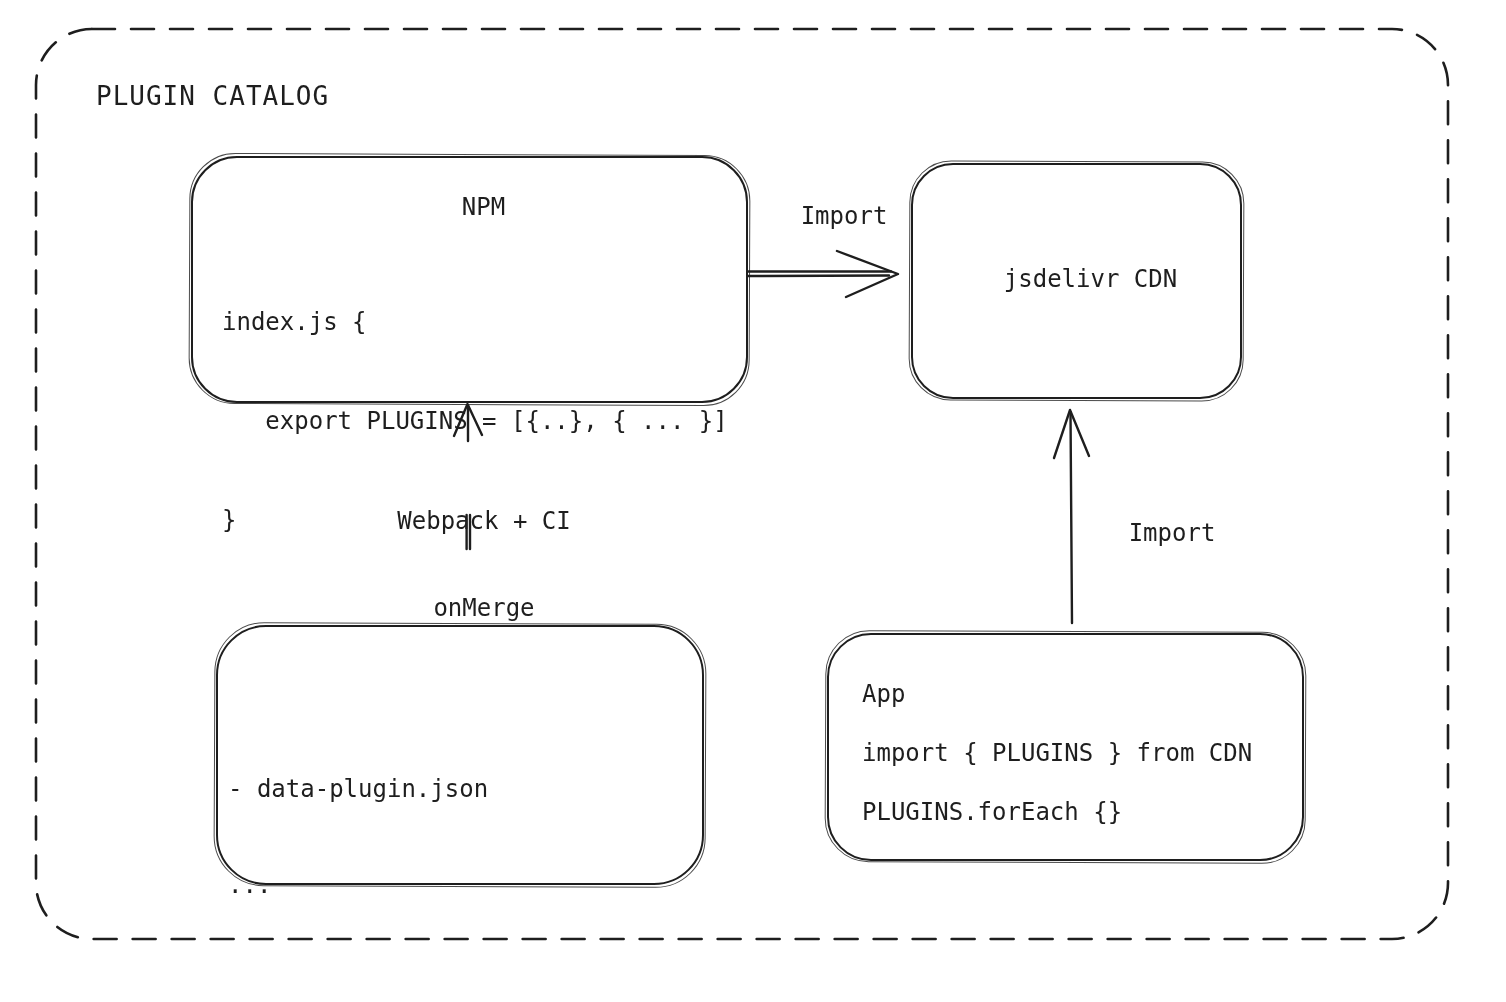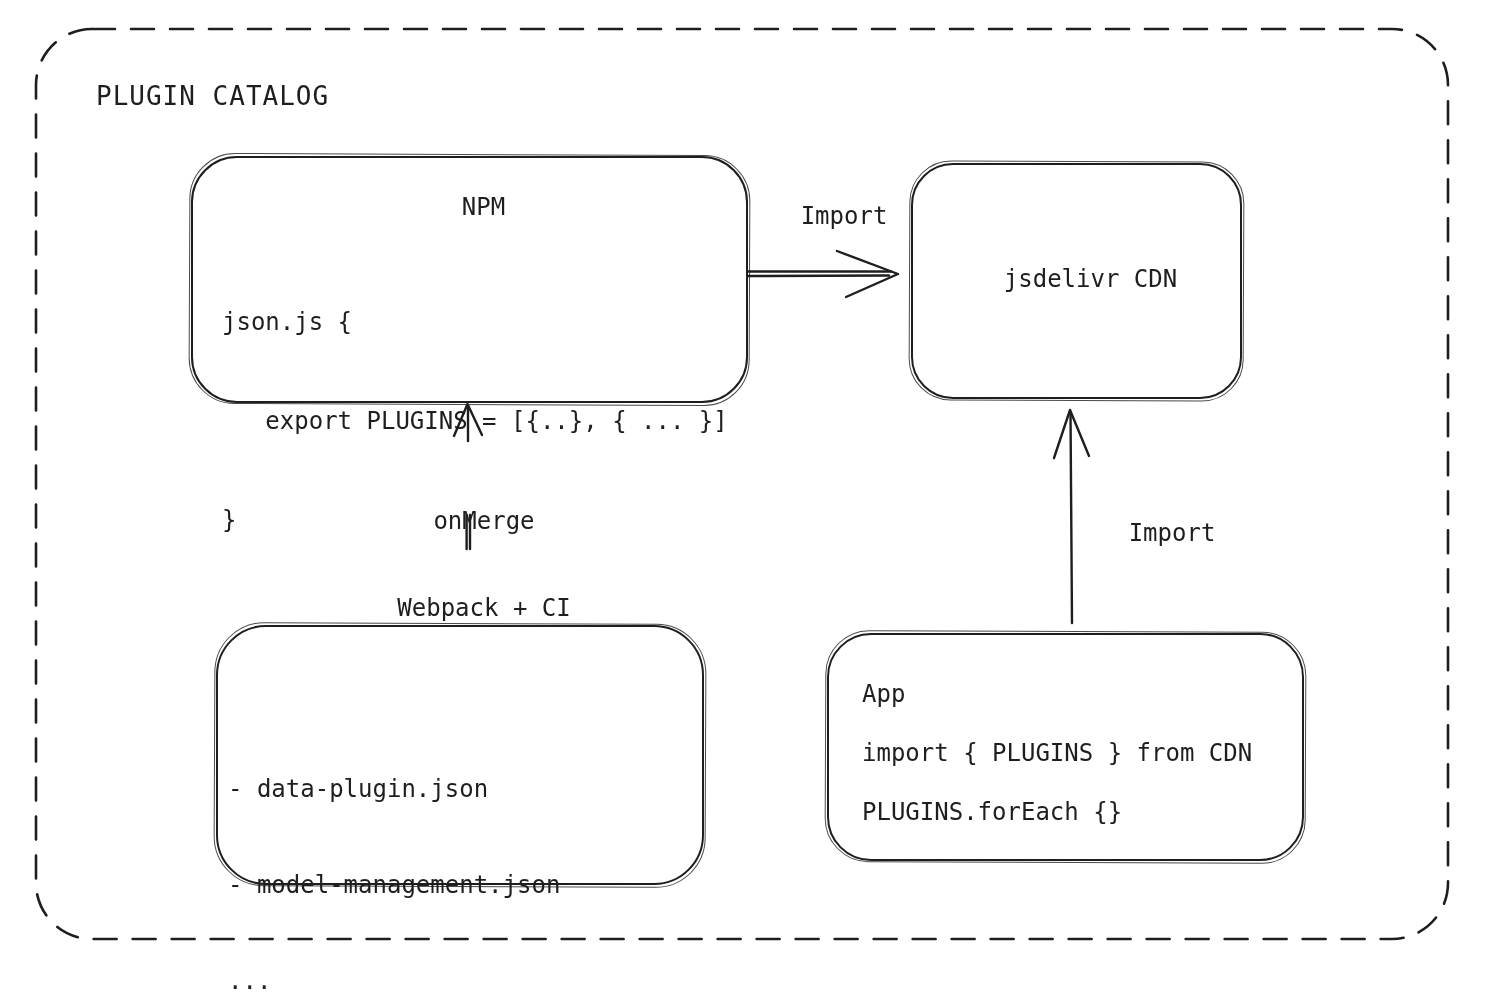--- a/index.html
+++ b/index.html
@@ -72,39 +72,38 @@
       <path d="M1072 623 L1070.5 412"></path>
       <path d="M1054 458 L1070 410 L1089 456"></path>
     </g>
   </svg>
 
   <div class="label title" id="page-title">PLUGIN CATALOG</div>
 
   <div class="box" id="npm-box"></div>
   <div class="label center" id="npm-title">NPM</div>
   <div class="label codeblock" id="npm-code">
-    <div>json.js {</div>
+    <div>index.js {</div>
     <div>   export PLUGINS = [{..}, { ... }]</div>
     <div>}</div>
   </div>
 
   <div class="label center" id="cache-label">Import</div>
 
   <div class="box" id="cdn-box"></div>
   <div class="label center" id="cdn-title">jsdelivr CDN</div>
 
   <div class="label center" id="build-label">
+    <div>Webpack + CI</div>
     <div>onMerge</div>
-    <div>Webpack + CI</div>
   </div>
 
   <div class="box" id="repo-box"></div>
   <div class="label codeblock" id="repo-items">
     <div>- data-plugin.json</div>
-    <div>- model-management.json</div>
     <div>...</div>
   </div>
 
   <div class="label center" id="import-label">Import</div>
 
   <div class="box" id="app-box"></div>
   <div class="label" id="app-title">App</div>
   <div class="label" id="app-code-1">import { PLUGINS } from CDN</div>
   <div class="label" id="app-code-2">PLUGINS.forEach {}</div>
 

